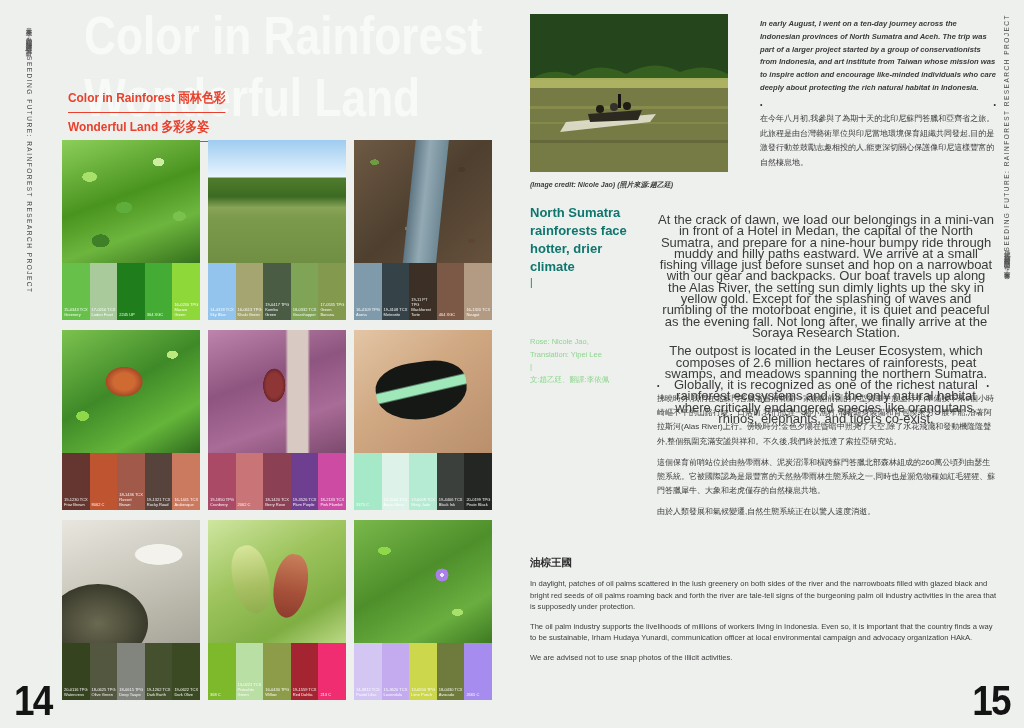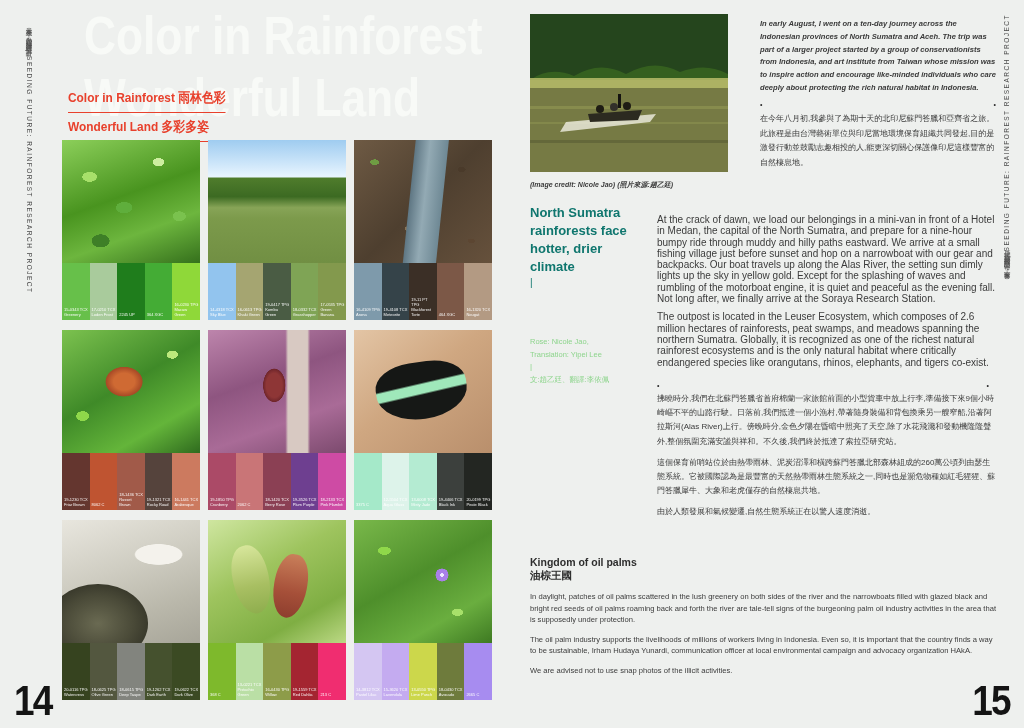--- a/index.html
+++ b/index.html
@@ -104,21 +104,21 @@
 
   .sec-head { position:absolute; left:530px; top:204px; width:120px; color:#0f766e; font-weight:800; }
   .sec-head .en { font-size:13px; line-height:18px; }
   .sec-head .dv { font-size:10px; line-height:14px; font-weight:400; }
   .sec-head .zh { font-size:13px; line-height:20px; }
   .byline { position:absolute; left:530px; top:336px; width:120px; color:#8ed58d;
             font-size:7.5px; line-height:12.5px; }
   .byline .dv { font-size:8px; }
 
   .main-col { position:absolute; left:657px; top:214px; width:338px; color:#3b3b3b; }
-  .main-col p.en { font-size:10px; line-height:11.3px; margin-bottom:7px; }
+  .main-col p.en { font-size:13px; line-height:11.3px; margin-bottom:7px;text-align:center; }
   .dots-mid { left:657px; top:382px; width:332px; }
   .zh-block { position:absolute; left:657px; top:392px; width:340px; color:#3b3b3b; }
   .zh-block p { font-size:8px; line-height:14.2px; margin-bottom:7px; }
 
   .oil { position:absolute; left:530px; top:556px; width:466px; color:#3b3b3b; }
   .oil h3 { font-size:10.5px; line-height:13px; color:#2e2e2e; font-weight:700; }
   .oil h4 { font-size:10.5px; line-height:13px; color:#2e2e2e; font-weight:700; margin-bottom:9px; }
   .oil p { font-size:7.6px; line-height:11.5px; margin-bottom:8px; }
 </style>
 </head>
@@ -425,20 +425,19 @@
     <span>•</span>
     <span>•</span>
   </div>
   <div class="zh-block">
     <p>拂曉時分,我們在北蘇門答臘省首府棉蘭一家旅館前面的小型貨車中放上行李,準備接下來9個小時崎嶇不平的山路行駛。日落前,我們抵達一個小漁村,帶著隨身裝備和背包換乘另一艘窄船,沿著阿拉斯河(Alas River)上行。傍晚時分,金色夕陽在昏暗中照亮了天空,除了水花飛濺和發動機隆隆聲外,整個氛圍充滿安謐與祥和。不久後,我們終於抵達了索拉亞研究站。</p>
     <p>這個保育前哨站位於由熱帶雨林、泥炭沼澤和橫跨蘇門答臘北部森林組成的260萬公頃列由瑟生態系統。它被國際認為是最豐富的天然熱帶雨林生態系統之一,同時也是瀕危物種如紅毛猩猩、蘇門答臘犀牛、大象和老虎僅存的自然棲息共地。</p>
     <p>由於人類發展和氣候變遷,自然生態系統正在以驚人速度消逝。</p>
   </div>
 
   <div class="oil">
-    <h3>Kingdom of oil palms</h3>
     <h4>油棕王國</h4>
     <p>In daylight, patches of oil palms scattered in the lush greenery on both sides of the river and the narrowboats filled with glazed black and bright red seeds of oil palms roaming back and forth the river are tale-tell signs of the burgeoning palm oil industry activities in the area that is supposedly under protection.</p>
     <p>The oil palm industry supports the livelihoods of millions of workers living in Indonesia. Even so, it is important that the country finds a way to be sustainable, Irham Hudaya Yunardi, communication officer at local environmental campaign and advocacy organization HAkA.</p>
     <p>We are advised not to use snap photos of the illicit activities.</p>
   </div>
 
 </div>
 
 </body></html>

